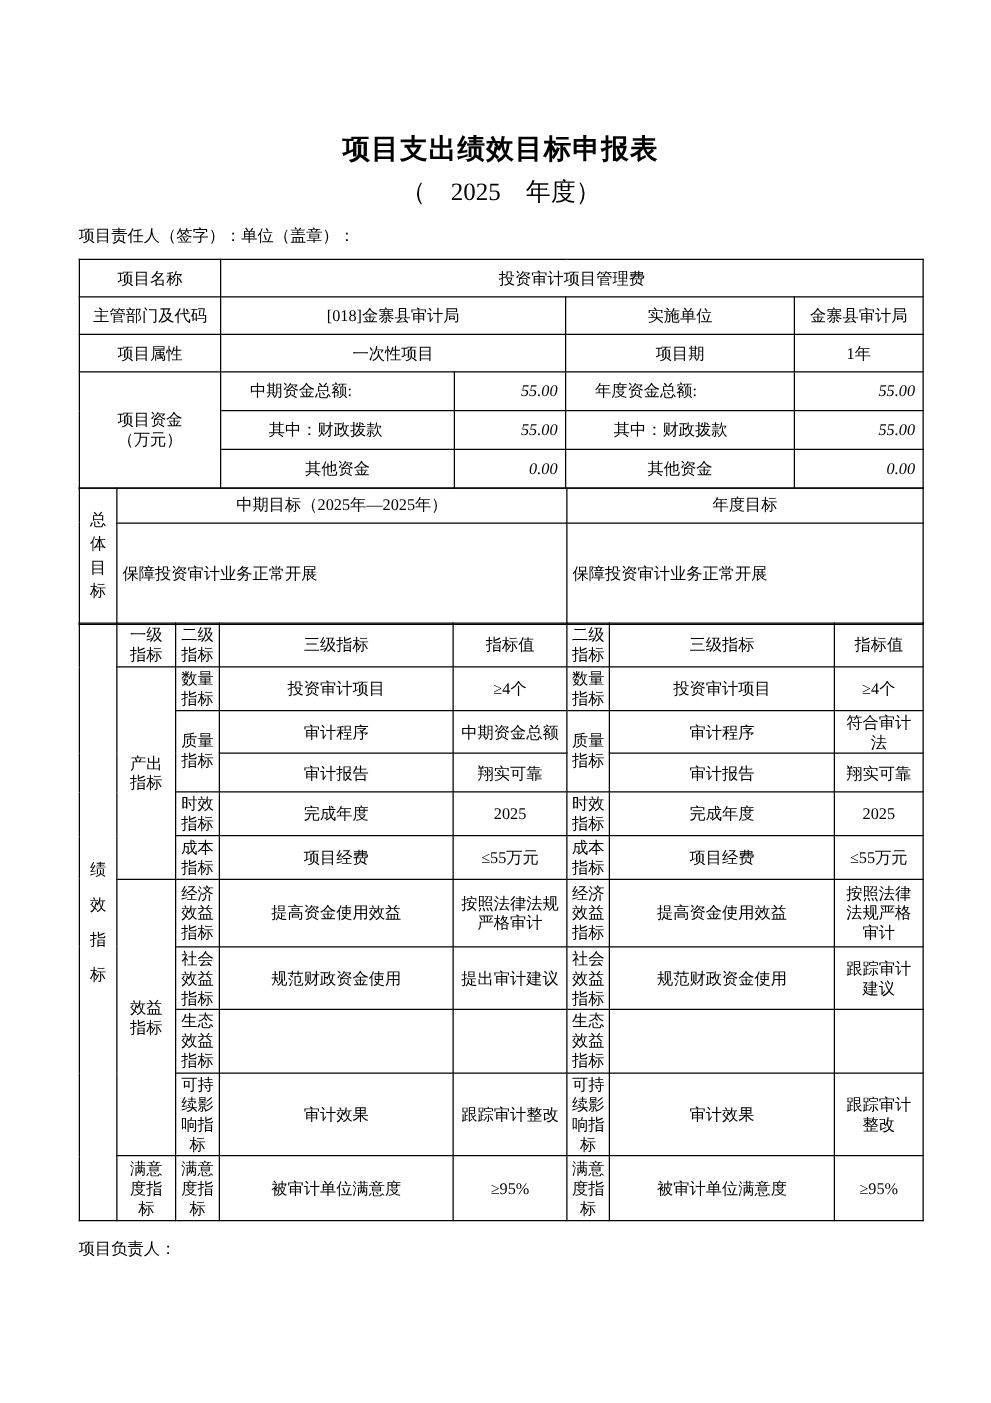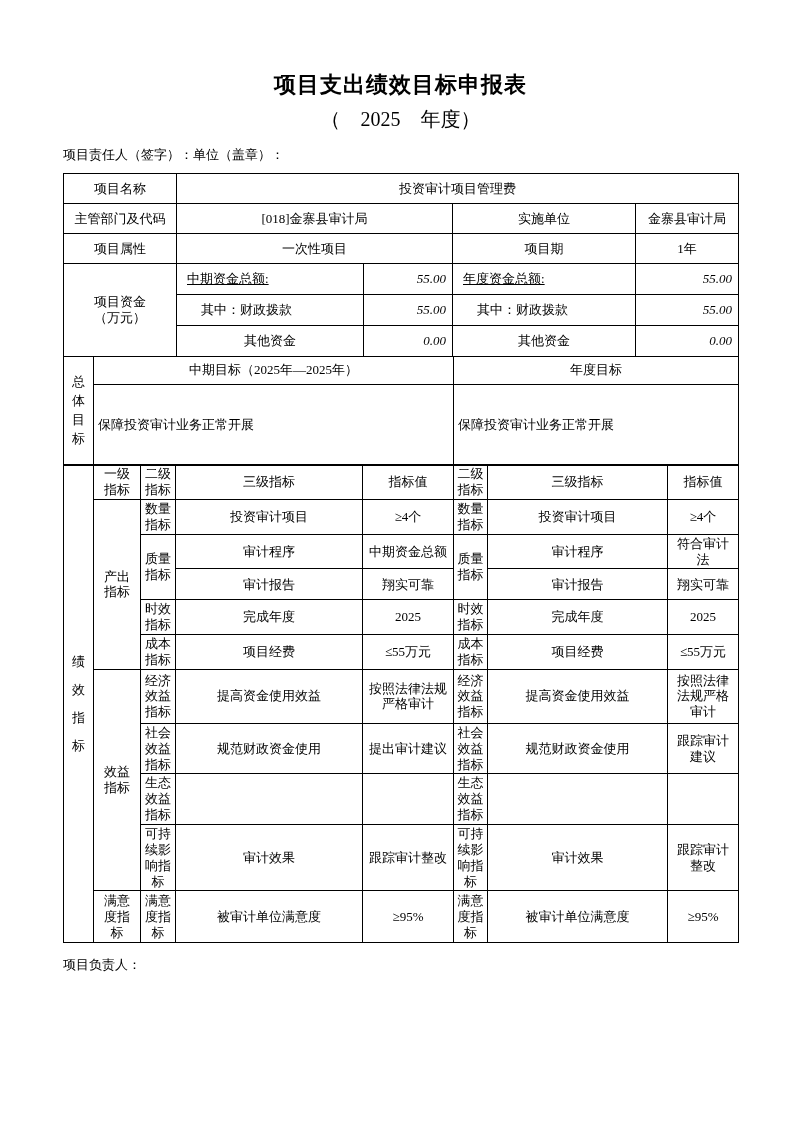--- a/index.html
+++ b/index.html
@@ -2,34 +2,34 @@
 <html><head>
 <meta charset="utf-8">
 <style>
   html,body{margin:0;padding:0;background:#fff;}
   body{
     width:793px;height:1122px;overflow:hidden;color:#000;
     font-family:"Liberation Serif","DejaVu Serif",serif;
   }
   .page{position:relative;width:793px;height:1122px;background:#fff;}
   .content{position:absolute;left:63px;top:0;width:675px;}
-  .doc-title{margin-top:72px;text-align:center;font-size:22px;font-weight:bold;letter-spacing:1px;line-height:1.15;}
+  .doc-title{margin-top:106px;text-align:center;font-size:22px;font-weight:bold;letter-spacing:1px;line-height:1.15;}
   .doc-subtitle{margin-top:9px;text-align:center;font-size:20px;white-space:pre;}
   .sign-row{display:flex;justify-content:flex-start;margin-top:13px;margin-bottom:9px;font-size:13px;}
   table.tbl{width:675px;table-layout:fixed;border-collapse:collapse;}
   table.tbl + table.tbl{margin-top:-1.5px;}
   .tbl td{
     border:1.5px solid #000;font-size:13px;text-align:center;vertical-align:middle;
     padding:1px 2px;white-space:pre-line;line-height:1.22;overflow:hidden;
   }
   .rh28{height:28px}.rh30{height:30px}.rh31{height:31px}.rh32{height:32px}
   .rh34{height:34px}.rh46{height:46px}.rh50{height:50px}.rh52{height:52px}
   .rh54{height:54px}.rh65{height:65px}.rh95{height:81px}
-  td.fl0{text-align:left;padding-left:10px;text-decoration:underline;}
-  td.fl1{text-align:left;padding-left:24px;}
+  td.fl0{text-align:left;padding-left:23px;}
+  td.fl1{text-align:left;padding-left:38px;}
   td.num{text-align:right;padding-right:6px;font-style:italic;}
   td.goal{text-align:left;padding-left:4px;}
   td.vlab{line-height:1.45;padding:0;}
   td.vlab2{line-height:2.15;padding:0;}
   .footer-line{margin-top:13px;font-size:13px;}
 </style>
 </head>
 <body>
 
 <div class="page">

